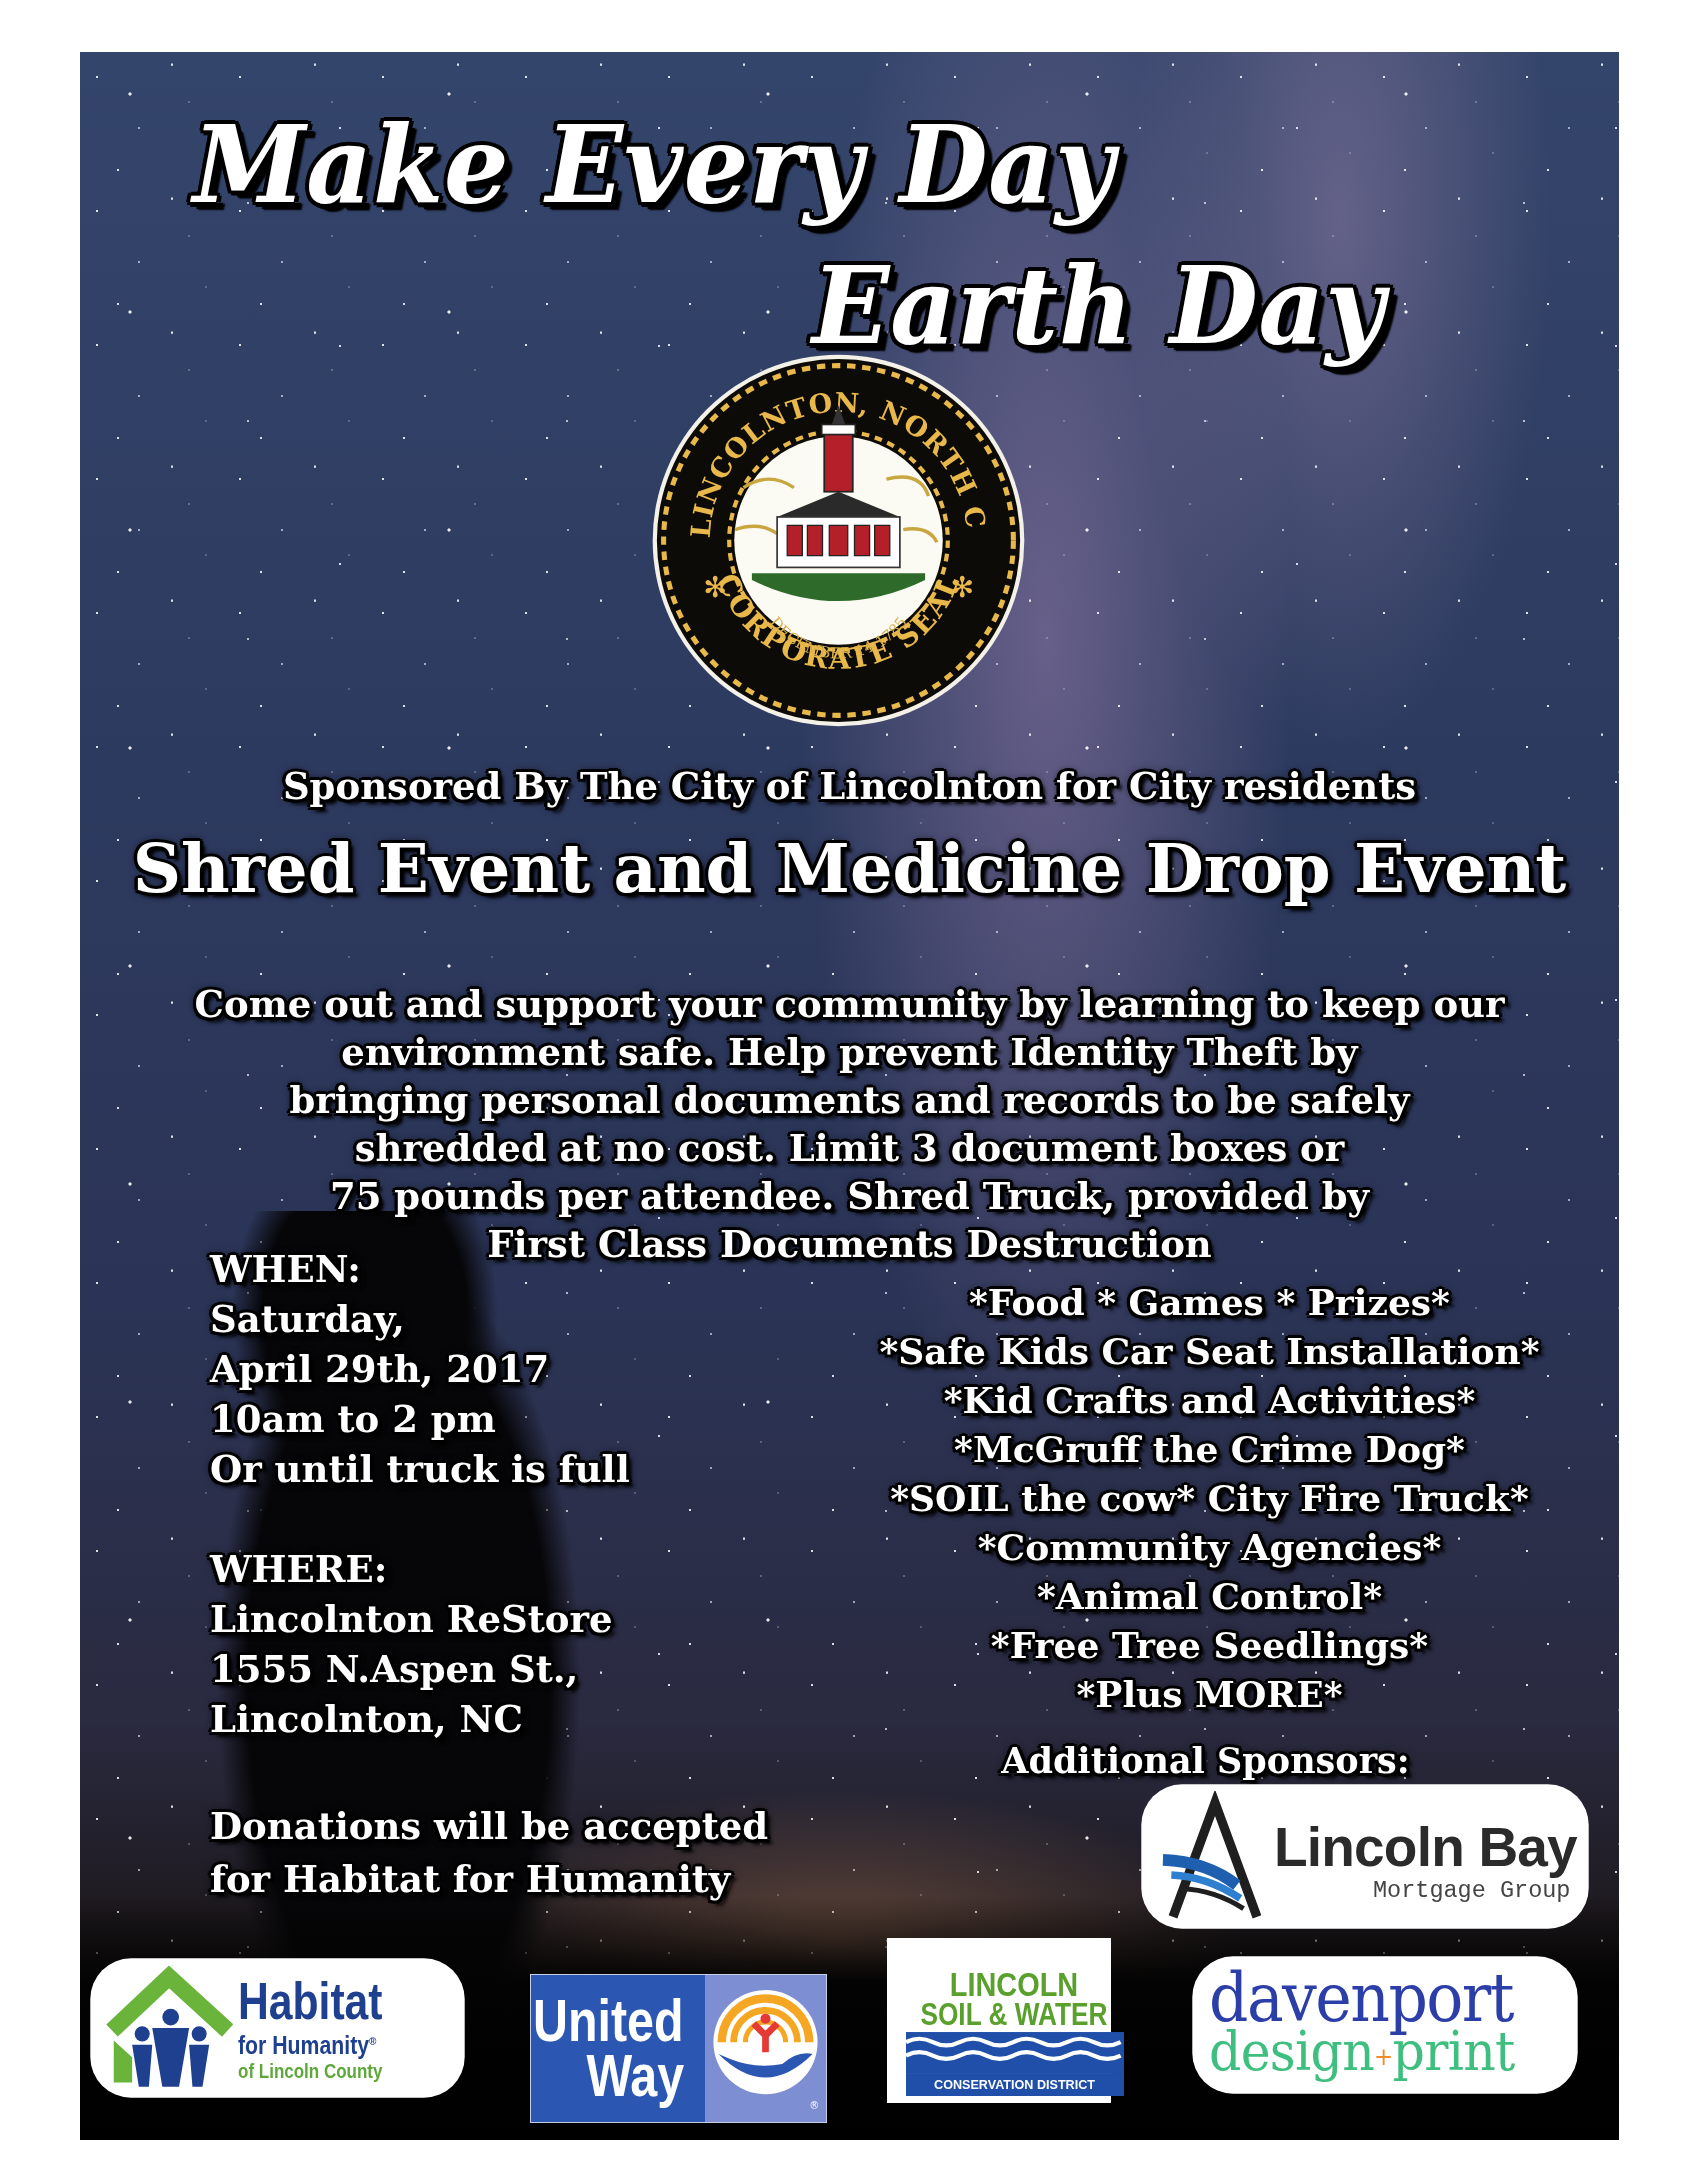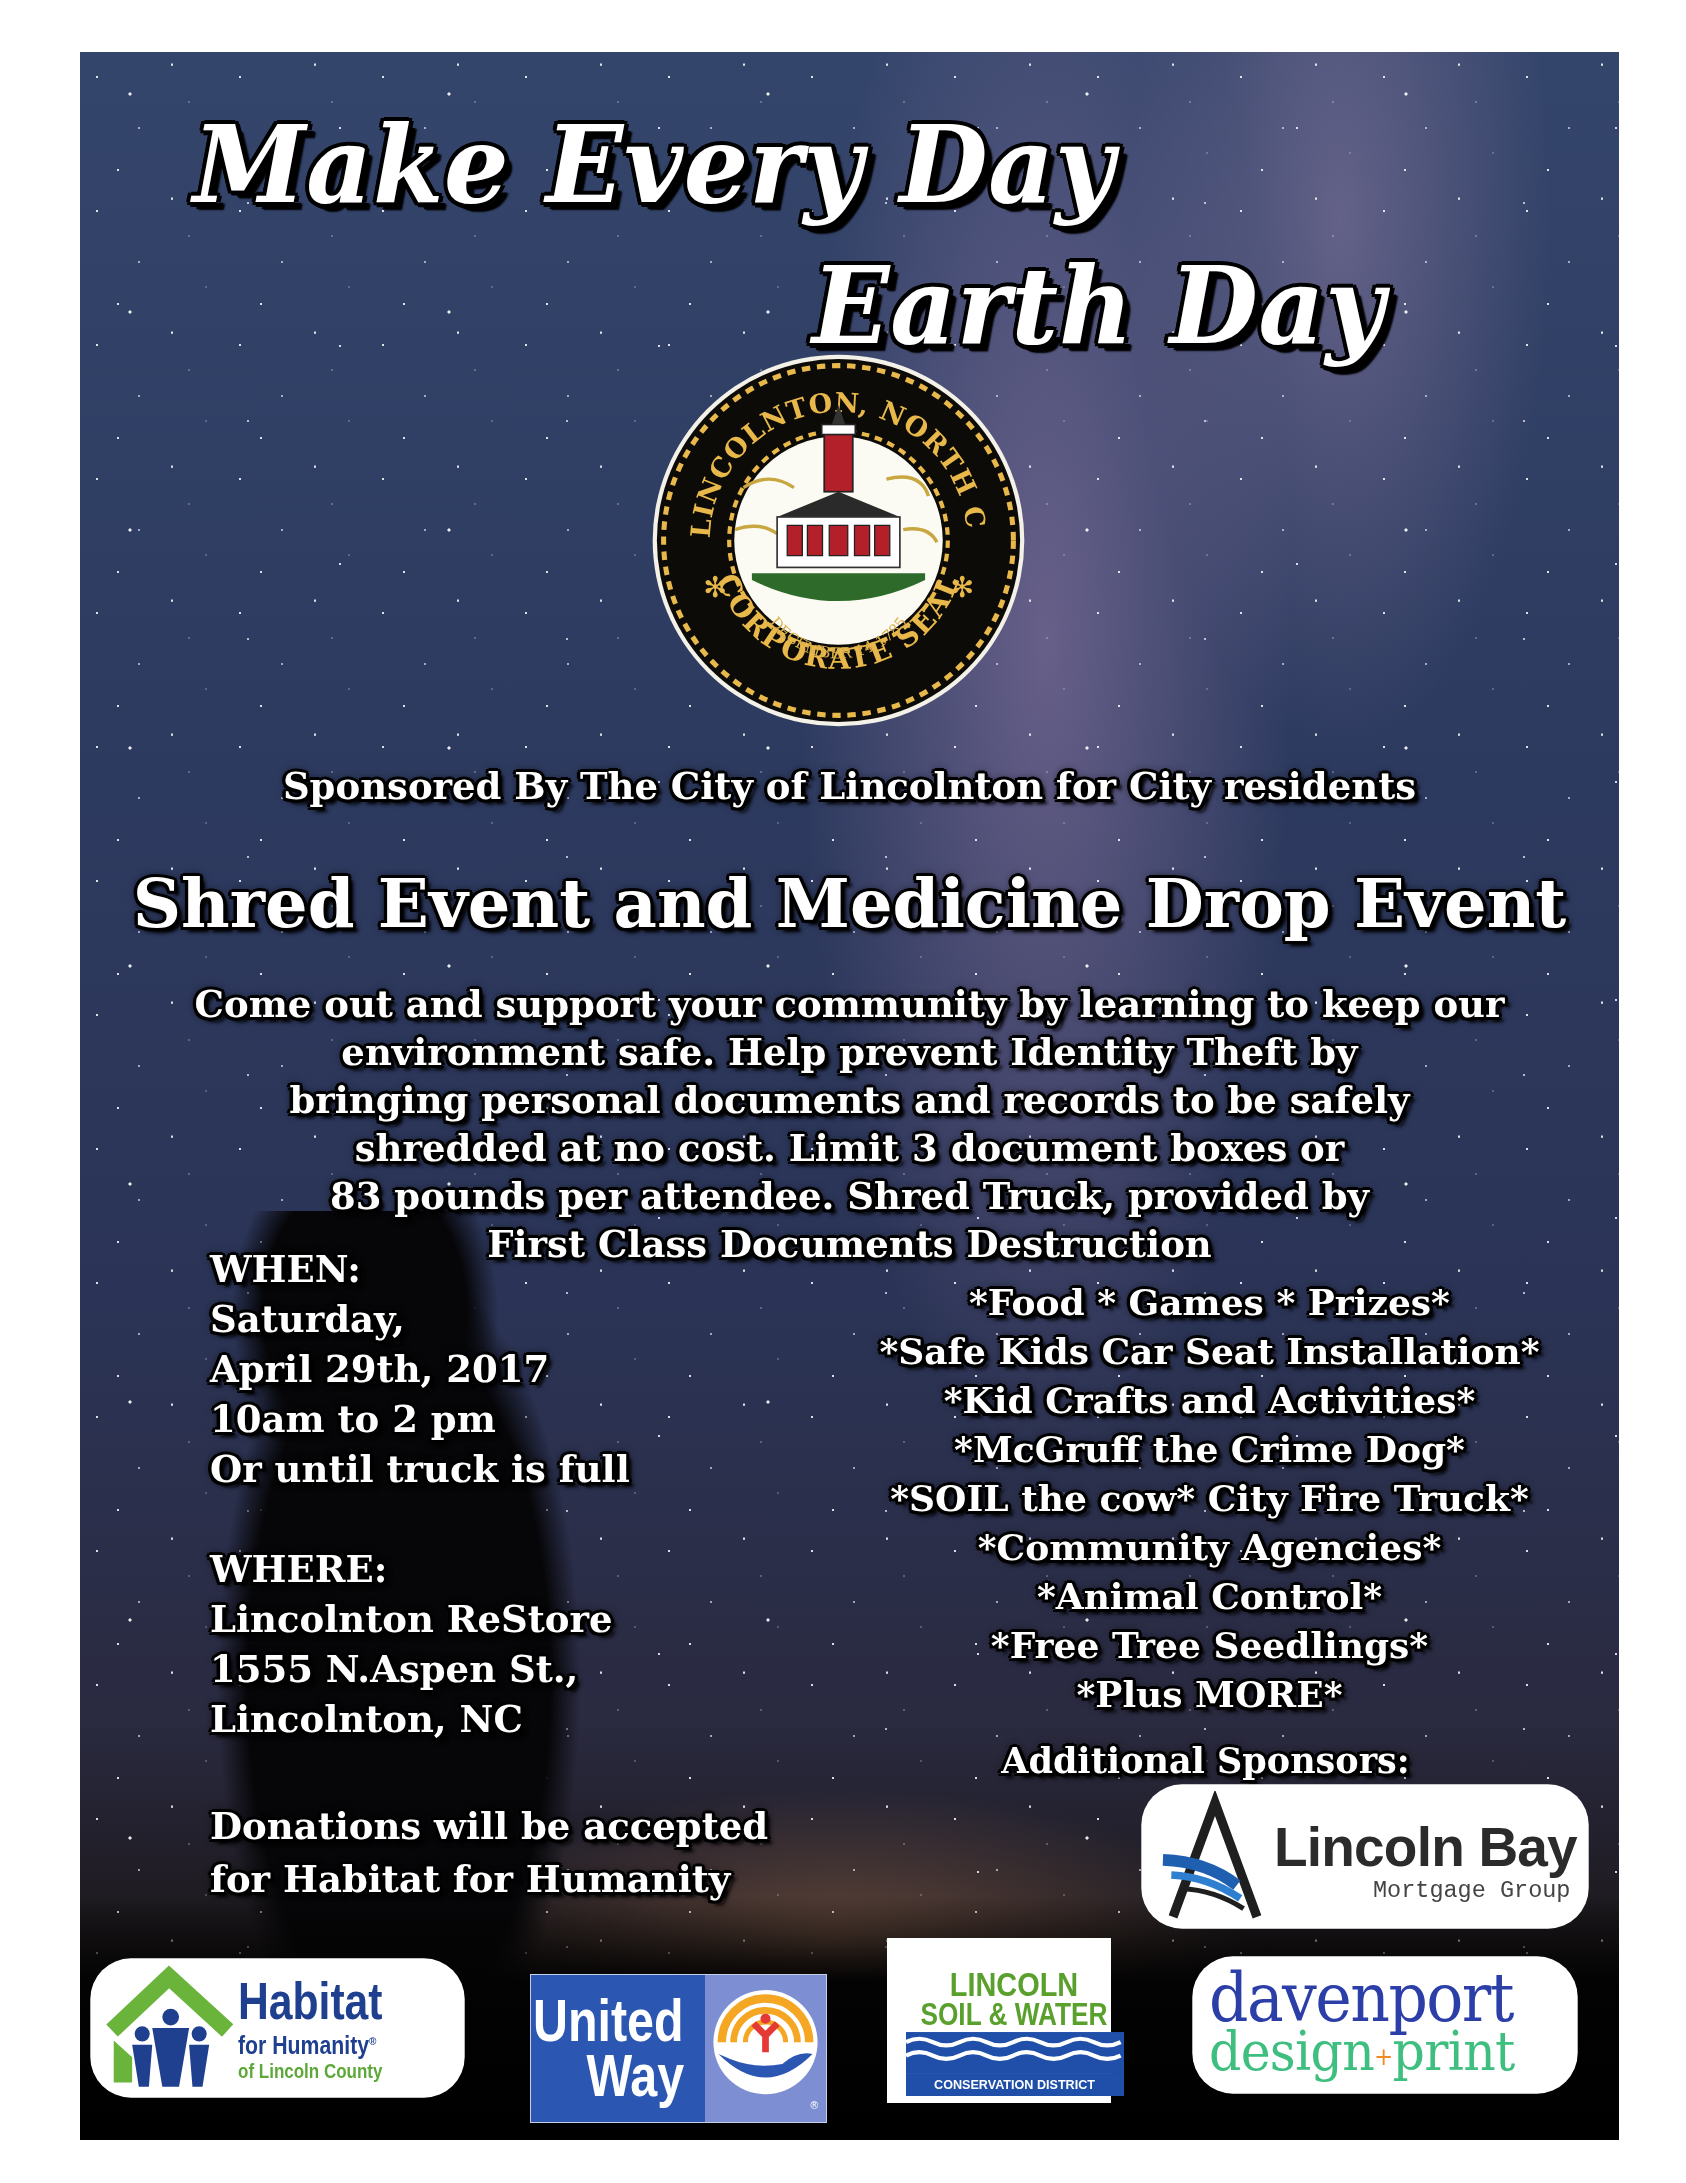--- a/index.html
+++ b/index.html
@@ -45,21 +45,21 @@
   .title1 { left:113px; top:50px; font-size:107px; font-style:italic; letter-spacing:0.8px;
     transform:scaleX(0.95); transform-origin:left top; }
   .title2 { left:732px; top:191px; font-size:107px; font-style:italic; letter-spacing:0.8px;
     transform:scaleX(0.95); transform-origin:left top; }
   .title1, .title2 { text-shadow: 6.7px 6.7px 0 #000, -3.4px -3.4px 0 #000, 3.4px -3.4px 0 #000, -3.4px 3.4px 0 #000,
      0 5px 0 #000, 5px 0 0 #000, 0 -4.2px 0 #000, -4.2px 0 0 #000, 8.4px 8.4px 1.7px #000; }
 
   .seal { position:absolute; left:571px; top:301px; width:375px; height:375px; }
 
   .sponsored { left:0; width:1539px; text-align:center; top:712px; font-size:37px; }
-  .headline { left:0; width:1539px; text-align:center; top:777px; font-size:67px;margin-top:35px; }
+  .headline { left:0; width:1539px; text-align:center; top:777px; font-size:67px; }
   .para { left:0; width:1539px; top:928px; font-size:37px; line-height:48px; text-align:center; white-space:normal; }
   .para div { white-space:nowrap; }
 
   .when { left:86px; top:1192px; font-size:37px; line-height:50px;margin-left:44px; }
   .when div { white-space:nowrap; }
   .right-list { left:739px; width:781px; top:1226px; font-size:36px; line-height:49px; text-align:center; }
   .addl { left:823px; width:605px; top:1688px; font-size:35px; text-align:center; }
 
   .logo { position:absolute; }
   .sticker { background:#fff; border-radius:34px; box-shadow:0 0 0 6.7px #fff; }
@@ -131,21 +131,21 @@
   </svg>
 
   <div class="abs out sponsored">Sponsored By The City of Lincolnton for City residents</div>
   <div class="abs out headline">Shred Event and Medicine Drop Event</div>
 
   <div class="abs out para">
     <div>Come out and support your community by learning to keep our</div>
     <div>environment safe. Help prevent Identity Theft by</div>
     <div>bringing personal documents and records to be safely</div>
     <div>shredded at no cost. Limit 3 document boxes or</div>
-    <div>83 pounds per attendee. Shred Truck, provided by</div>
+    <div>75 pounds per attendee. Shred Truck, provided by</div>
     <div>First Class Documents Destruction</div>
   </div>
 
   <div class="abs out when">
     <div>WHEN:</div>
     <div>Saturday,</div>
     <div>April 29th, 2017</div>
     <div>10am to 2 pm</div>
     <div>Or until truck is full</div>
     <div style="height:50px"></div>

